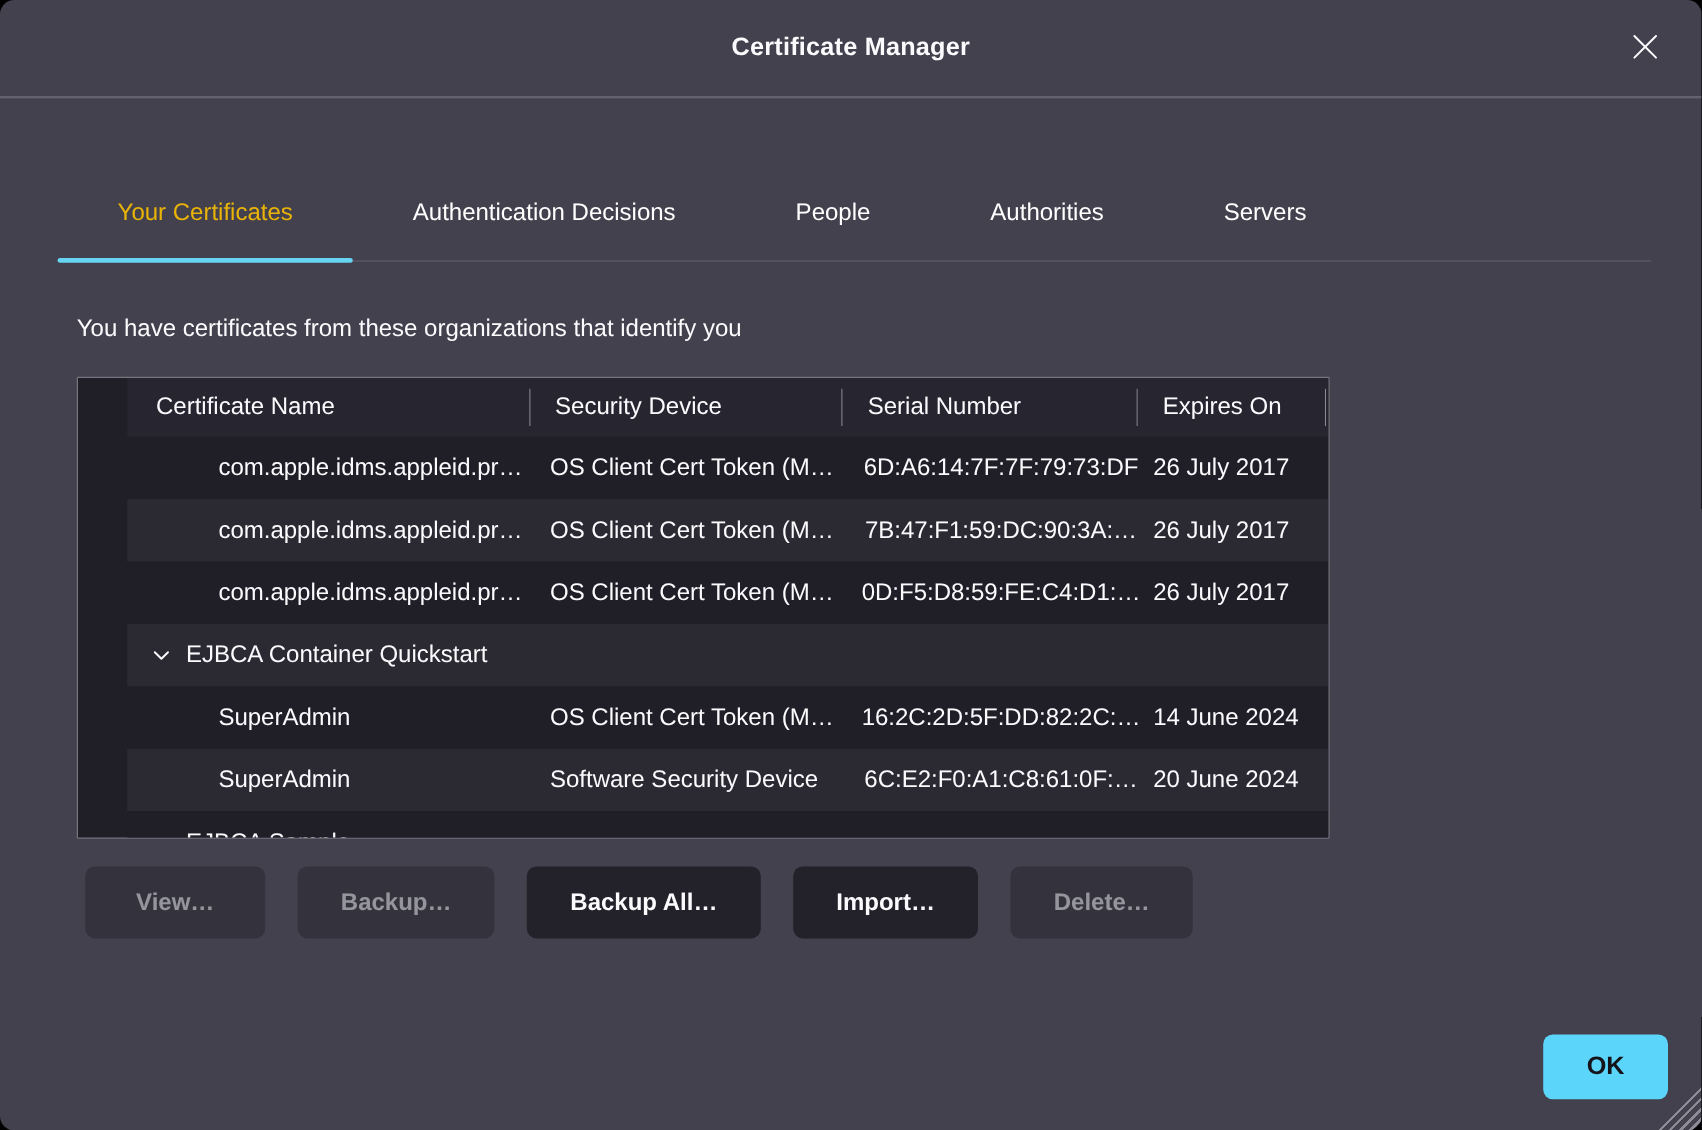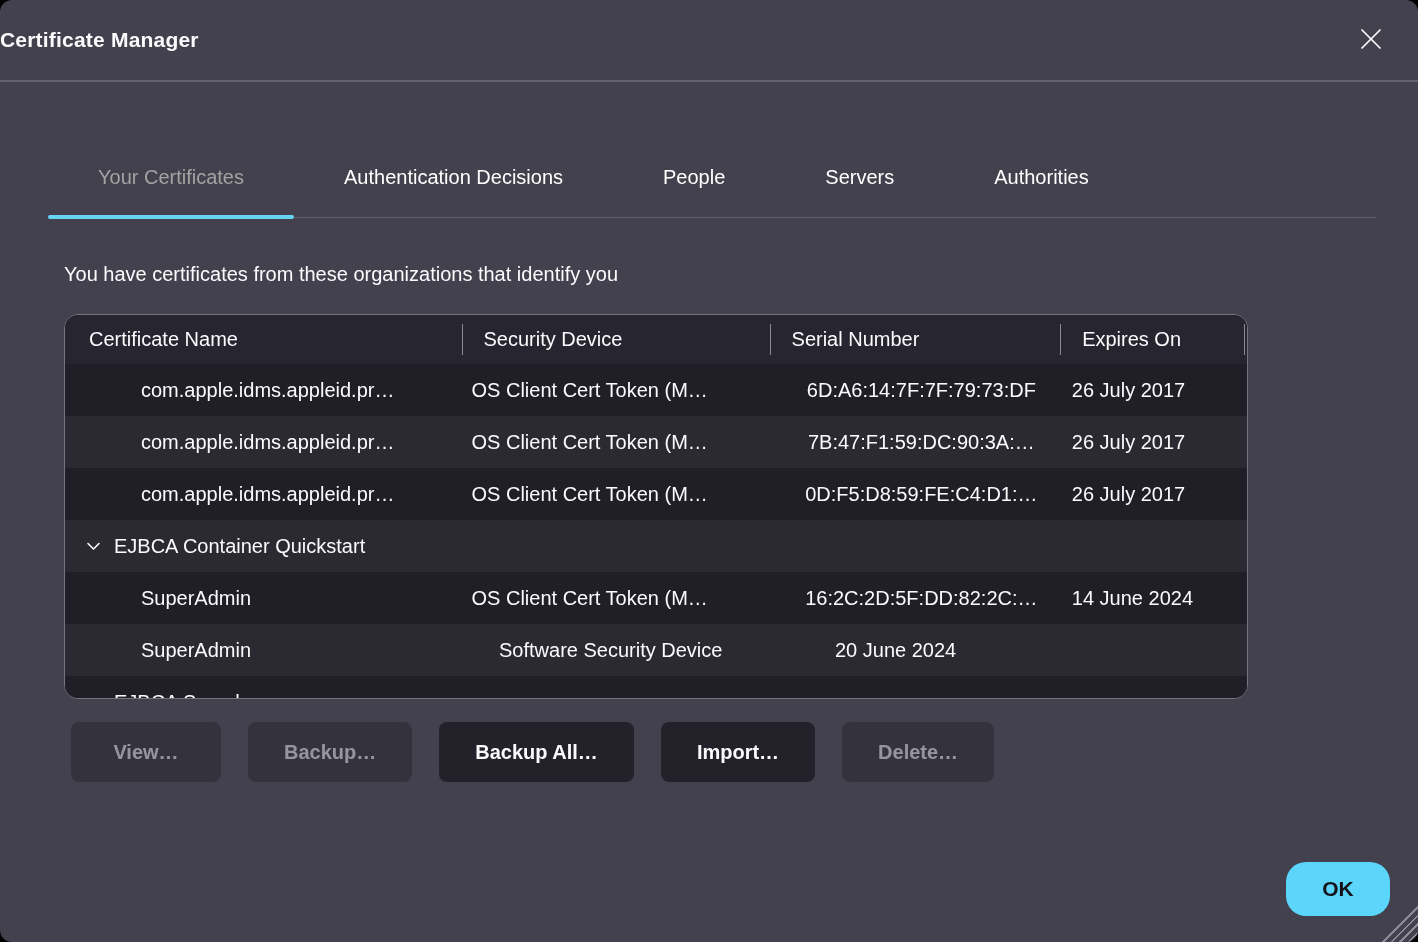--- a/index.html
+++ b/index.html
@@ -9,21 +9,21 @@
     width: 1418px; height: 942px;
     background: #42414d;
     color: #fbfbfe;
     border-radius: 12px;
     overflow: hidden;
   }
 
   
   .titlebar {
     height: 82px;
-    display: flex; align-items: center; justify-content: flex-start;
+    display: flex; align-items: center; justify-content: center;
     border-bottom: 2px solid #63626e;
     position: relative;
   }
   .titlebar h1 { font-size: 21px; font-weight: bold; letter-spacing: .2px; }
   .close-btn {
     position: absolute; right: 30px; top: 50%;
     transform: translateY(-50%);
     width: 34px; height: 34px;
     display: flex; align-items: center; justify-content: center;
     background: transparent; border: none; cursor: pointer;
@@ -38,42 +38,43 @@
     height: 80px;
   }
   .tab {
     display: flex; align-items: center; justify-content: center;
     padding: 0 50px;
     font-size: 20px;
     color: #ffffff;
     position: relative;
     cursor: pointer;
   }
-  .tab.active { color: #a3a3a3; }
+  .tab.active { color: #eab308; }
   .tab.active::after {
     content: "";
     position: absolute; left: 0; right: 0; bottom: -2px;
     height: 4px; background: #66d4f2; border-radius: 2px;
   }
 
   
   .description {
     margin: 44px 64px 28px 64px;
     font-size: 20px; line-height: 24px;
   }
 
   
   .cert-table {
     margin: 0 56px 0 64px;
-    width: 1184px; height: 385px;
+    width: 1044px; height: 385px;
     border: 1px solid #75747f;
-    border-radius: 14px;
+    border-radius: 1px;
     overflow: hidden;
     background: #201f28;
     font-size: 20px;
+    padding-left: 41px;
   }
   .thead {
     display: flex; height: 49px;
     background: #262530;
     align-items: stretch;
   }
   .hcell {
     display: flex; align-items: center;
     padding-left: 22px;
     position: relative;
@@ -126,21 +127,21 @@
     cursor: pointer;
   }
   .btn.disabled { opacity: .45; cursor: default; }
 
   
   .ok-btn {
     position: absolute; right: 28px; bottom: 26px;
     width: 104px; height: 54px;
     background: #5bd5fa;
     color: #15141a;
-    border: none; border-radius: 20px;
+    border: none; border-radius: 8px;
     font-family: inherit; font-size: 21px; font-weight: bold;
     cursor: pointer;
   }
   .resize-grip {
     position: absolute; right: 0; bottom: 0;
     width: 38px; height: 38px;
     background: repeating-linear-gradient(135deg,
       transparent 0 4px, #8c8b96 4px 6px);
     clip-path: polygon(100% 0, 100% 100%, 0 100%);
   }
@@ -166,24 +167,24 @@
     <div class="tab active">
         <span>Your Certificates</span>
       </div>
     <div class="tab">
         <span>Authentication Decisions</span>
       </div>
     <div class="tab">
         <span>People</span>
       </div>
     <div class="tab">
+        <span>Authorities</span>
+      </div>
+    <div class="tab">
         <span>Servers</span>
-      </div>
-    <div class="tab">
-        <span>Authorities</span>
       </div>
   </div>
 
   <p class="description">You have certificates from these organizations that identify you</p>
 
   <div class="cert-table">
     <div class="thead">
       <div class="hcell c-name">Certificate Name</div>
       <div class="hcell c-device sep">Security Device</div>
       <div class="hcell c-serial sep">Serial Number</div>
@@ -237,20 +238,21 @@
       <div class="trow odd">
         <div class="cell c-name">SuperAdmin</div>
         <div class="cell c-device">OS Client Cert Token (M…</div>
         <div class="cell c-serial">16:2C:2D:5F:DD:82:2C:…</div>
         <div class="cell c-expires">14 June 2024</div>
       </div>
 
       <div class="trow even">
         <div class="cell c-name">SuperAdmin</div>
         <div class="cell c-device">Software Security Device</div>
+        <div class="cell c-serial">6C:E2:F0:A1:C8:61:0F:…</div>
         <div class="cell c-expires">20 June 2024</div>
       </div>
 
       <div class="trow odd group">
         <div class="cell group-name" style="padding-left:49px !important;">
           <span>EJBCA Sample</span>
         </div>
       </div>
 
     </div>

